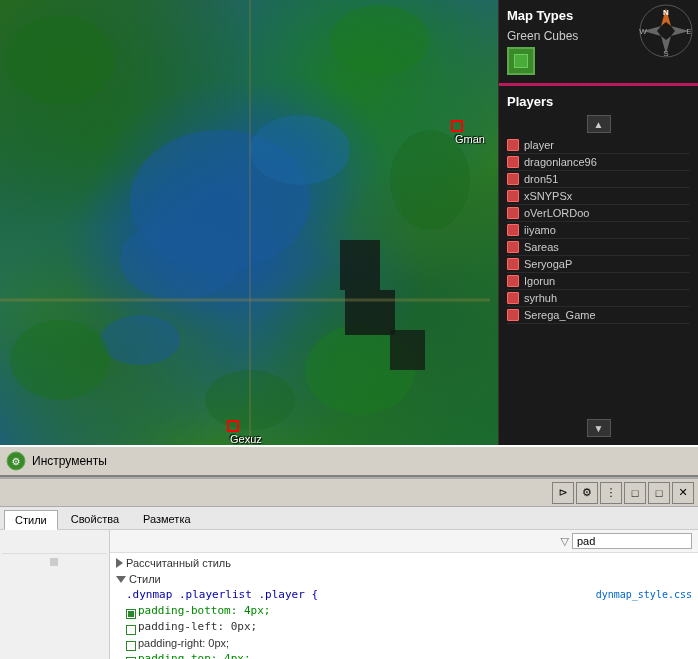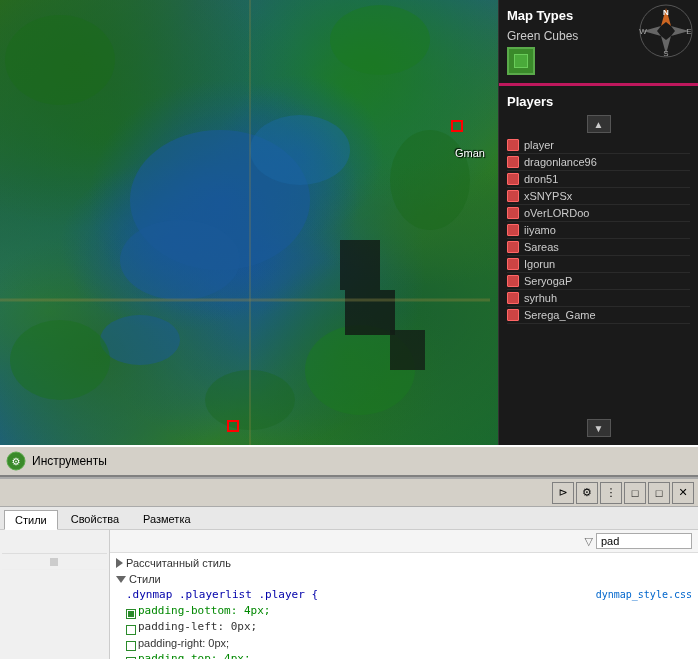--- a/index.html
+++ b/index.html
@@ -73,21 +73,21 @@
       height: 12px;
       border: 2px solid #f00;
       background: transparent;
     }
 
     .player-marker .marker-label {
       color: #fff;
       font-size: 11px;
       text-shadow: 1px 1px 1px #000, -1px -1px 1px #000;
       white-space: nowrap;
-      margin-top: 15px;
+      margin-top: 1px;
       padding-left: 25px;
     }
 
     
     .right-panel {
       width: 200px;
       background: #1a1a1a;
       border-left: 1px solid #333;
       display: flex;
       flex-direction: column;
@@ -296,21 +296,21 @@
     .filter-icon {
       color: #666;
       margin-right: 3px;
       font-size: 11px;
     }
 
     .filter-input {
       border: 1px solid #aaa;
       padding: 1px 4px;
       font-size: 11px;
-      width: 96px;
+      width: 120px;
     }
 
     
     .devtools-content {
       flex: 1;
       overflow: auto;
       padding: 4px 6px;
       font-size: 11px;
       background: #fff;
     }
@@ -515,25 +515,25 @@
             <div class="player-item">
         <div class="player-color-dot" style="background:#cc4444;border:1px solid #f66;"></div>
         <span class="player-name">iiyamo</span>
       </div>
             <div class="player-item">
         <div class="player-color-dot" style="background:#cc4444;border:1px solid #f66;"></div>
         <span class="player-name">Sareas</span>
       </div>
             <div class="player-item">
         <div class="player-color-dot" style="background:#cc4444;border:1px solid #f66;"></div>
+        <span class="player-name">SeryogaP</span>
+      </div>
+            <div class="player-item">
+        <div class="player-color-dot" style="background:#cc4444;border:1px solid #f66;"></div>
         <span class="player-name">Igorun</span>
-      </div>
-            <div class="player-item">
-        <div class="player-color-dot" style="background:#cc4444;border:1px solid #f66;"></div>
-        <span class="player-name">SeryogaP</span>
       </div>
             <div class="player-item">
         <div class="player-color-dot" style="background:#cc4444;border:1px solid #f66;"></div>
         <span class="player-name">syrhuh</span>
       </div>
             <div class="player-item">
         <div class="player-color-dot" style="background:#cc4444;border:1px solid #f66;"></div>
         <span class="player-name">Serega_Game</span>
       </div>
           </div>

